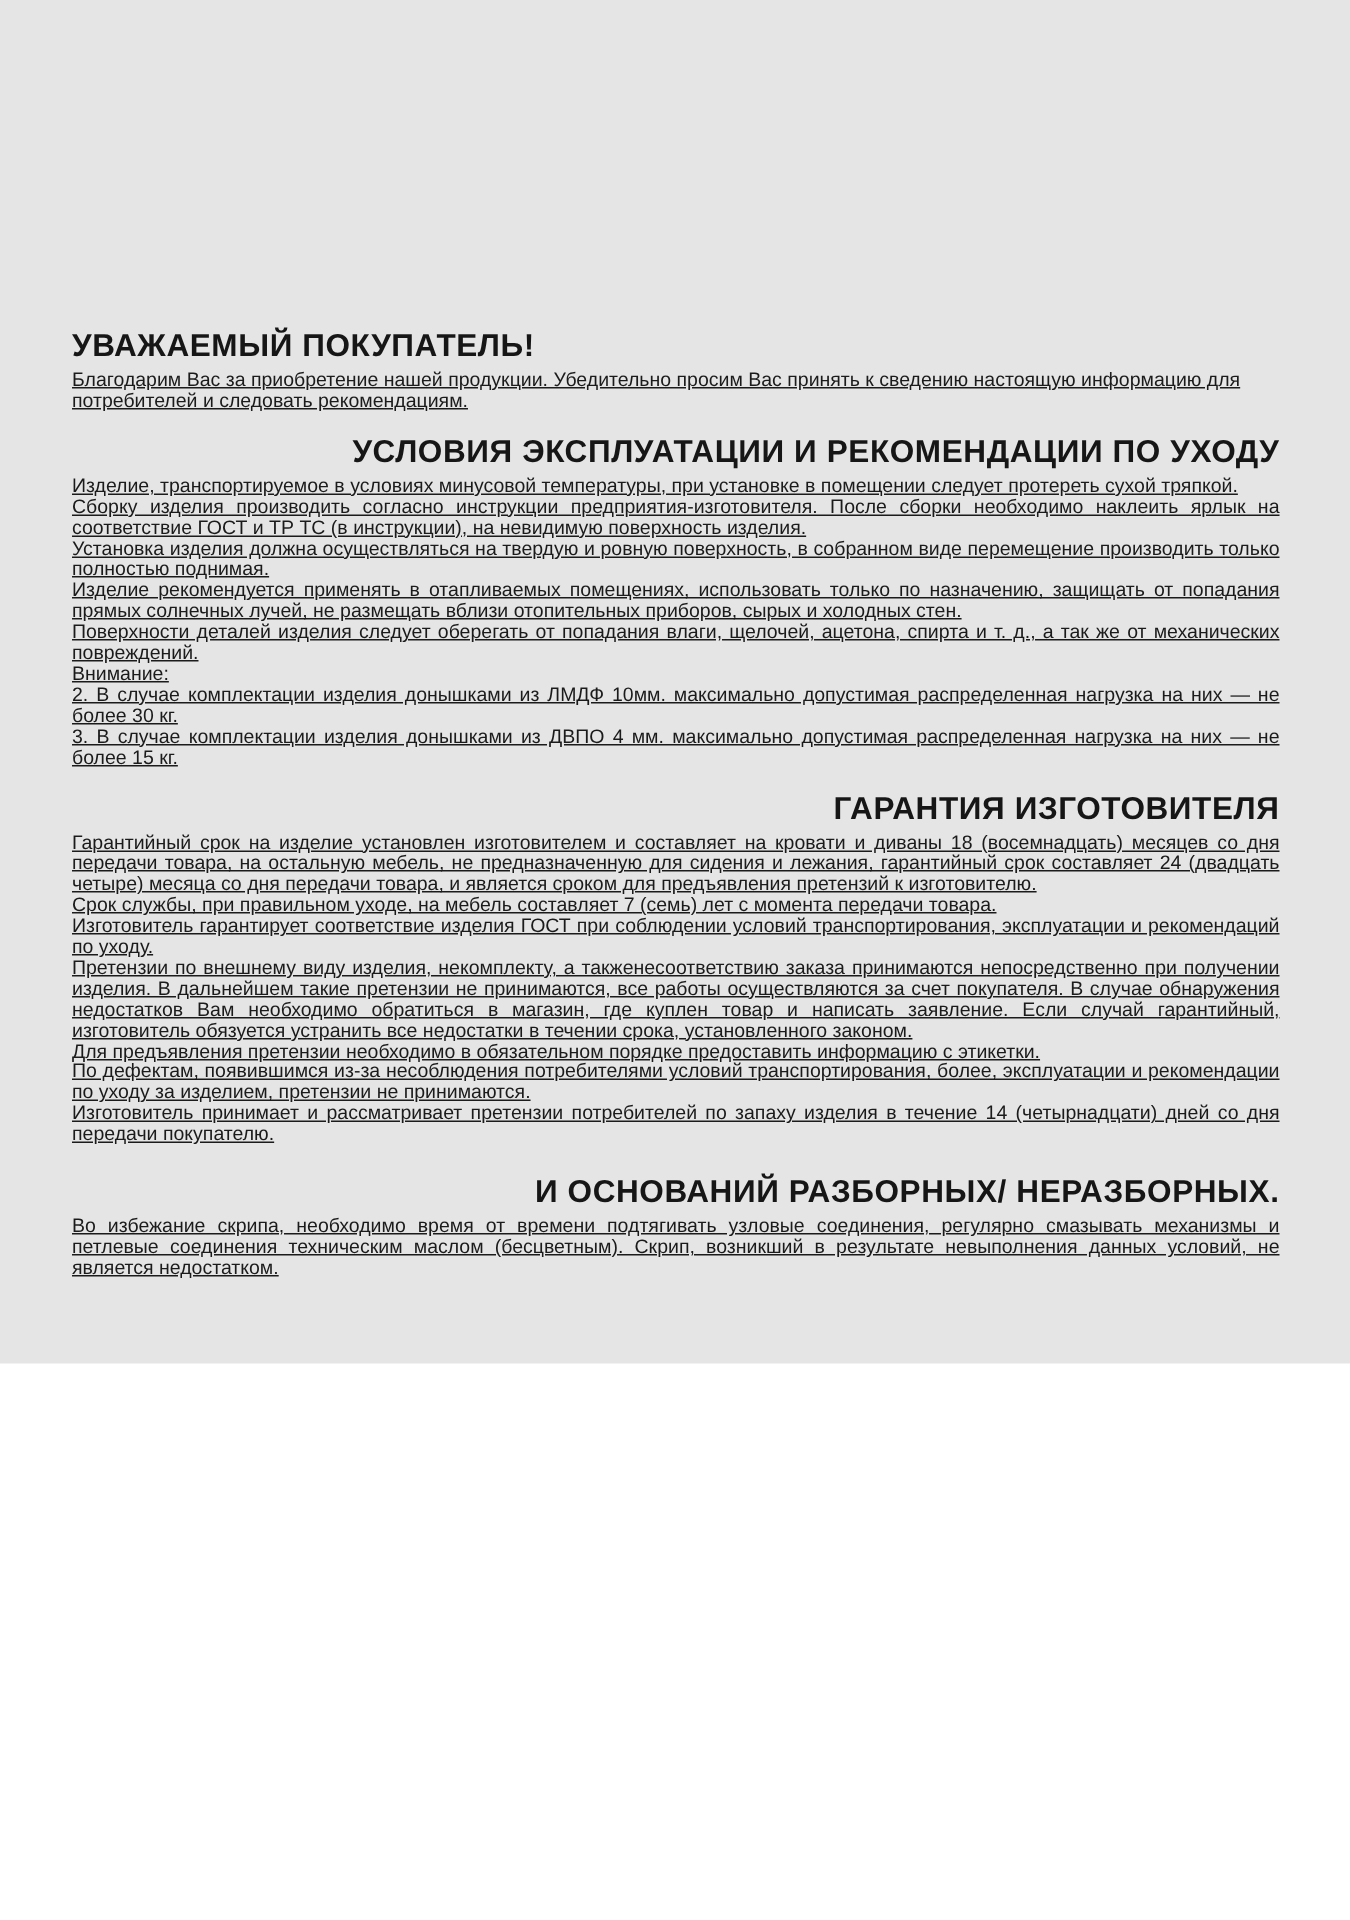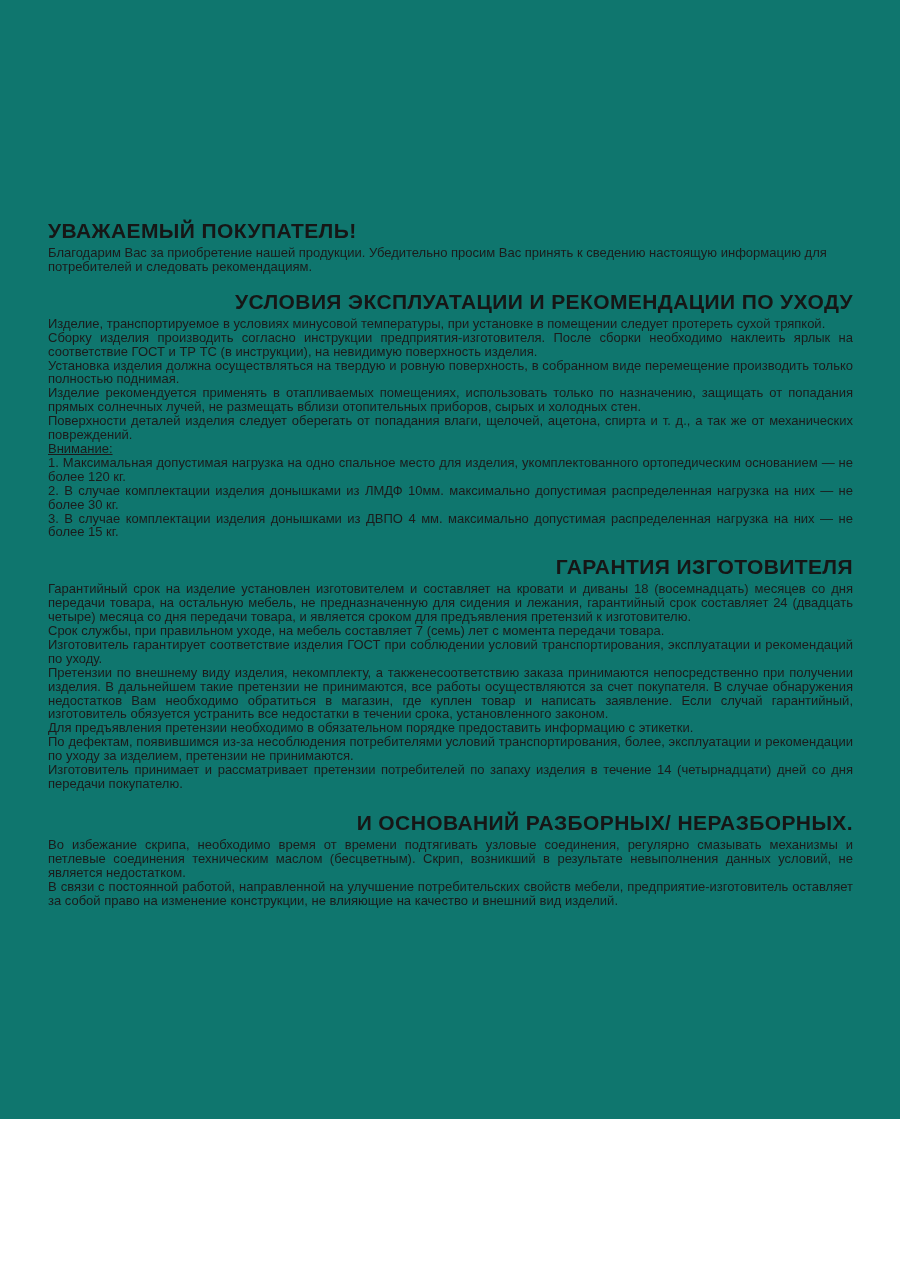--- a/index.html
+++ b/index.html
@@ -10,23 +10,23 @@
   body {
     width: 900px;
     height: 1280px;
     overflow: hidden;
     font-family: "Liberation Sans", sans-serif;
     color: #1b1b1b;
   }
   .page {
     box-sizing: border-box;
     width: 900px;
-    height: 1119px;
+    height: 909px;
     padding: 219px 47px 0 48px;
-    background: #0f766e;
+    background: #e5e5e5;
   }
   .doc-heading {
     font-size: 21px;
     line-height: 23px;
     font-weight: 700;
     letter-spacing: 0.4px;
     margin: 0 0 4px 0;
     color: #161616;
   }
   section + section .doc-heading {
@@ -37,20 +37,21 @@
     margin-top: 20px;
   }
   .doc-heading .heading-line {
     display: block;
   }
   p.body-par {
     font-size: 13px;
     line-height: 13.9px;
     margin: 0;
     text-align: justify;
+    text-decoration: underline;
   }
   p.body-par.no-justify {
     text-align: left;
   }
   .attention-label {
     font-size: 13px;
     line-height: 13.9px;
     margin: 0;
     font-weight: 400;
     text-decoration: underline;
@@ -67,37 +68,35 @@
   </section>
 
   <section class="section-care">
     <h2 class="doc-heading">УСЛОВИЯ ЭКСПЛУАТАЦИИ И РЕКОМЕНДАЦИИ ПО УХОДУ</h2>
     <p class="body-par">Изделие, транспортируемое в условиях минусовой температуры, при установке в помещении следует протереть сухой тряпкой.</p>
     <p class="body-par">Сборку изделия производить согласно инструкции предприятия-изготовителя. После сборки необходимо наклеить ярлык на соответствие ГОСТ и ТР ТС (в инструкции), на невидимую поверхность изделия.</p>
     <p class="body-par">Установка изделия должна осуществляться на твердую и ровную поверхность, в собранном виде перемещение производить только полностью поднимая.</p>
     <p class="body-par">Изделие рекомендуется  применять в отапливаемых помещениях, использовать только по назначению, защищать от попадания прямых солнечных лучей, не размещать вблизи отопительных приборов, сырых и холодных стен.</p>
     <p class="body-par">Поверхности деталей изделия следует оберегать от попадания влаги, щелочей, ацетона, спирта и т. д., а так же от механических повреждений.</p>
     <p class="attention-label">Внимание:</p>
-    <p class="body-par">1. Максимальная допустимая нагрузка на одно спальное место для изделия, укомплектованного ортопедическим основанием — не более 120 кг.</p>
     <p class="body-par">2. В случае комплектации изделия донышками из ЛМДФ 10мм. максимально допустимая распределенная нагрузка на них — не более 30 кг.</p>
     <p class="body-par">3. В случае комплектации изделия донышками из ДВПО 4 мм. максимально допустимая распределенная нагрузка на них — не более 15 кг.</p>
   </section>
 
   <section class="section-warranty">
     <h2 class="doc-heading">ГАРАНТИЯ ИЗГОТОВИТЕЛЯ</h2>
     <p class="body-par">Гарантийный срок на изделие установлен изготовителем и составляет на кровати и диваны 18 (восемнадцать) месяцев со дня передачи товара, на остальную мебель, не предназначенную для сидения и лежания, гарантийный срок составляет 24 (двадцать четыре) месяца со дня передачи товара, и является сроком для предъявления претензий к изготовителю.</p>
     <p class="body-par">Срок службы, при правильном уходе, на мебель составляет 7 (семь) лет с момента передачи товара.</p>
     <p class="body-par">Изготовитель гарантирует соответствие изделия ГОСТ при соблюдении условий транспортирования, эксплуатации и рекомендаций по уходу.</p>
     <p class="body-par">Претензии по внешнему виду изделия, некомплекту, а такженесоответствию заказа принимаются непосредственно при получении изделия. В дальнейшем такие претензии не принимаются, все работы осуществляются за счет покупателя. В случае обнаружения недостатков  Вам необходимо обратиться в магазин, где куплен товар и написать заявление. Если случай гарантийный, изготовитель обязуется устранить все недостатки в течении срока, установленного законом.</p>
     <p class="body-par">Для предъявления претензии необходимо в обязательном порядке предоставить информацию с этикетки.</p>
     <p class="body-par">По дефектам, появившимся из-за несоблюдения потребителями условий транспортирования, более, эксплуатации и рекомендации по уходу за изделием, претензии не принимаются.</p>
     <p class="body-par">Изготовитель принимает и рассматривает претензии потребителей по запаху изделия в течение 14 (четырнадцати) дней со дня передачи  покупателю.</p>
   </section>
 
   <section class="section-mechanisms">
     <h2 class="doc-heading">
       <span class="heading-line">И ОСНОВАНИЙ РАЗБОРНЫХ/ НЕРАЗБОРНЫХ.</span>
     </h2>
     <p class="body-par">Во избежание скрипа, необходимо время от времени подтягивать узловые соединения, регулярно смазывать механизмы и петлевые соединения техническим маслом (бесцветным). Скрип, возникший в результате невыполнения данных условий, не является недостатком.</p>
-    <p class="body-par">В связи с постоянной работой, направленной на улучшение потребительских свойств мебели, предприятие-изготовитель оставляет за собой право на изменение конструкции, не влияющие на качество и внешний вид изделий.</p>
   </section>
 
 </div>
 
 </body></html>

